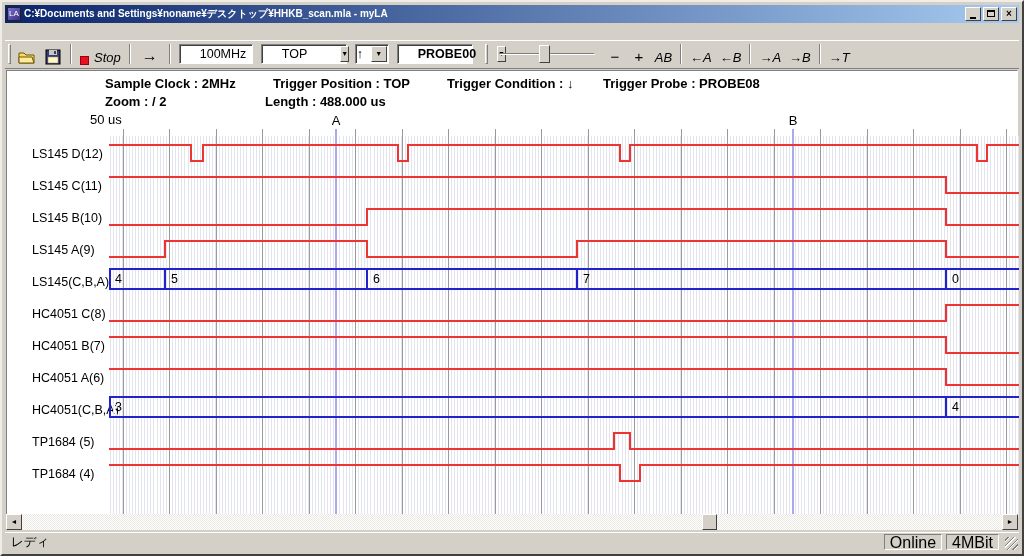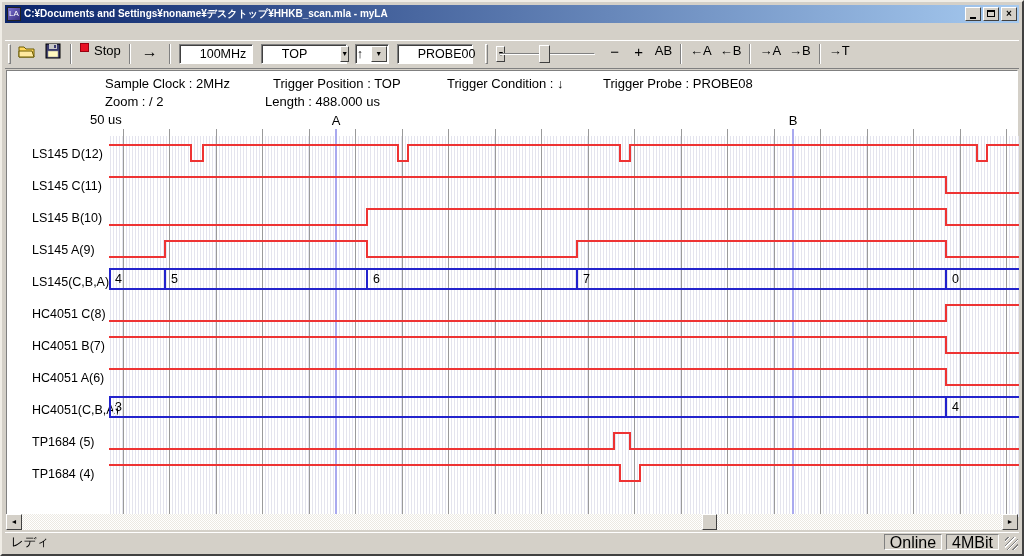--- a/index.html
+++ b/index.html
@@ -21,37 +21,37 @@
   .winbtn .mini{display:block;width:6px;height:2px;background:#000;margin:9px auto 0;}
   .winbtn .maxi{display:block;width:8px;height:7px;border:1px solid #000;border-top:2px solid #000;margin:2px auto 0;}
   
   .menubar{position:absolute;left:3px;top:21px;right:3px;height:17px;display:flex;align-items:center;font-size:12.5px;}
   .menu-item{padding:1px 8px;white-space:nowrap;}
   
   .toolbar{position:absolute;left:3px;top:38px;right:3px;height:29px;display:flex;align-items:center;
     border-bottom:1px solid #808080;box-shadow:0 1px 0 #fff inset;}
   .tb-grip{width:3px;height:20px;border:1px solid;border-color:#fff #808080 #808080 #fff;margin:0 3px;}
   .tb-sep{width:2px;height:20px;border-left:1px solid #808080;border-right:1px solid #fff;margin:0 4px;}
-  .tb-btn{height:22px;min-width:24px;display:flex;align-items:flex-start;justify-content:center;
-    font-size:13px;color:#000;padding:0 4px;background:transparent;border:none;}
+  .tb-btn{height:22px;min-width:24px;display:flex;align-items:flex-end;justify-content:center;
+    font-size:13px;color:#000;padding:0 4px;background:transparent;border:none;font-style:italic;}
   .icon-open,.icon-save{width:18px;height:16px;display:block;}
   .stop-square{width:9px;height:9px;background:#e81123;display:inline-block;margin-right:5px;border:1px solid #901;}
   .combo{height:20px;background:#fff;border:1px solid;border-color:#808080 #fff #fff #808080;
     box-shadow:1px 1px 0 #404040 inset;display:flex;align-items:center;margin:0 4px;}
   .combo .val{flex:1;font-size:12.5px;padding:0 20px;white-space:nowrap;}
   .combo .drop{width:16px;height:16px;margin:1px;background:#d4d0c8;border:1px solid;
     border-color:#fff #404040 #404040 #fff;font-size:7px;line-height:14px;text-align:center;color:#000;}
   .slider{position:relative;width:96px;height:20px;margin:0 8px;flex:none;}
   .slider .track{position:absolute;left:0;right:0;top:9px;height:2px;border:1px solid #808080;border-bottom-color:#fff;border-right-color:#fff;background:#a0a0a0;}
   .slider .thumb{position:absolute;left:40px;top:1px;width:11px;height:18px;background:#d4d0c8;
     border:1px solid;border-color:#fff #404040 #404040 #fff;}
   
   .client{position:absolute;left:4px;right:4px;top:68px;bottom:24px;background:#fff;
     border:1px solid;border-color:#808080 #fff #fff #808080;overflow:hidden;}
-  .info-line{position:absolute;font-size:13px;color:#000;white-space:nowrap;}
+  .info-line{position:absolute;font-size:13px;color:#000;white-space:nowrap;font-weight:bold;}
   .scale-label{position:absolute;left:88px;top:110px;font-size:13px;color:#000;}
   .marker-label{position:absolute;top:111px;font-size:13px;color:#000;width:12px;text-align:center;}
   .channel-labels{position:absolute;left:4px;top:136px;width:103px;}
   .ch-label{height:32px;line-height:32px;padding-left:26px;font-size:12.5px;color:#000;white-space:nowrap;}
   .plot{position:absolute;left:107px;top:127px;width:910px;height:388px;}
   .plot svg{position:absolute;left:0;top:0;}
   
   .hscroll{position:absolute;left:4px;right:4px;bottom:24px;height:16px;background:#ece9e2;
     background-image:linear-gradient(45deg,#fff 25%,transparent 25%,transparent 75%,#fff 75%),linear-gradient(45deg,#fff 25%,transparent 25%,transparent 75%,#fff 75%);
     background-size:2px 2px;background-position:0 0,1px 1px;}
@@ -118,21 +118,21 @@
       <span class="drop">▼</span>
     </div>
     <div class="combo" style="width:86px;gap:12px;">
       <span class="val">TOP</span>
       <span class="drop">▼</span>
     </div>
     <div class="combo" style="width:34px;">
       <span class="val" style="padding:0 1px;">↑</span>
       <span class="drop">▼</span>
     </div>
-    <div class="combo" style="width:76px;">
+    <div class="combo" style="width:76px;font-weight:bold;">
       <span class="val">PROBE00</span>
       <span class="drop">▼</span>
     </div>
     <div class="tb-grip" style="margin-left:8px;"></div>
     <div class="slider">
       <div class="track"></div>
       <div class="thumb"></div>
     </div>
     <div class="tb-btn" style="font-size:15px;">−</div>
     <div class="tb-btn" style="font-size:15px;">+</div>

